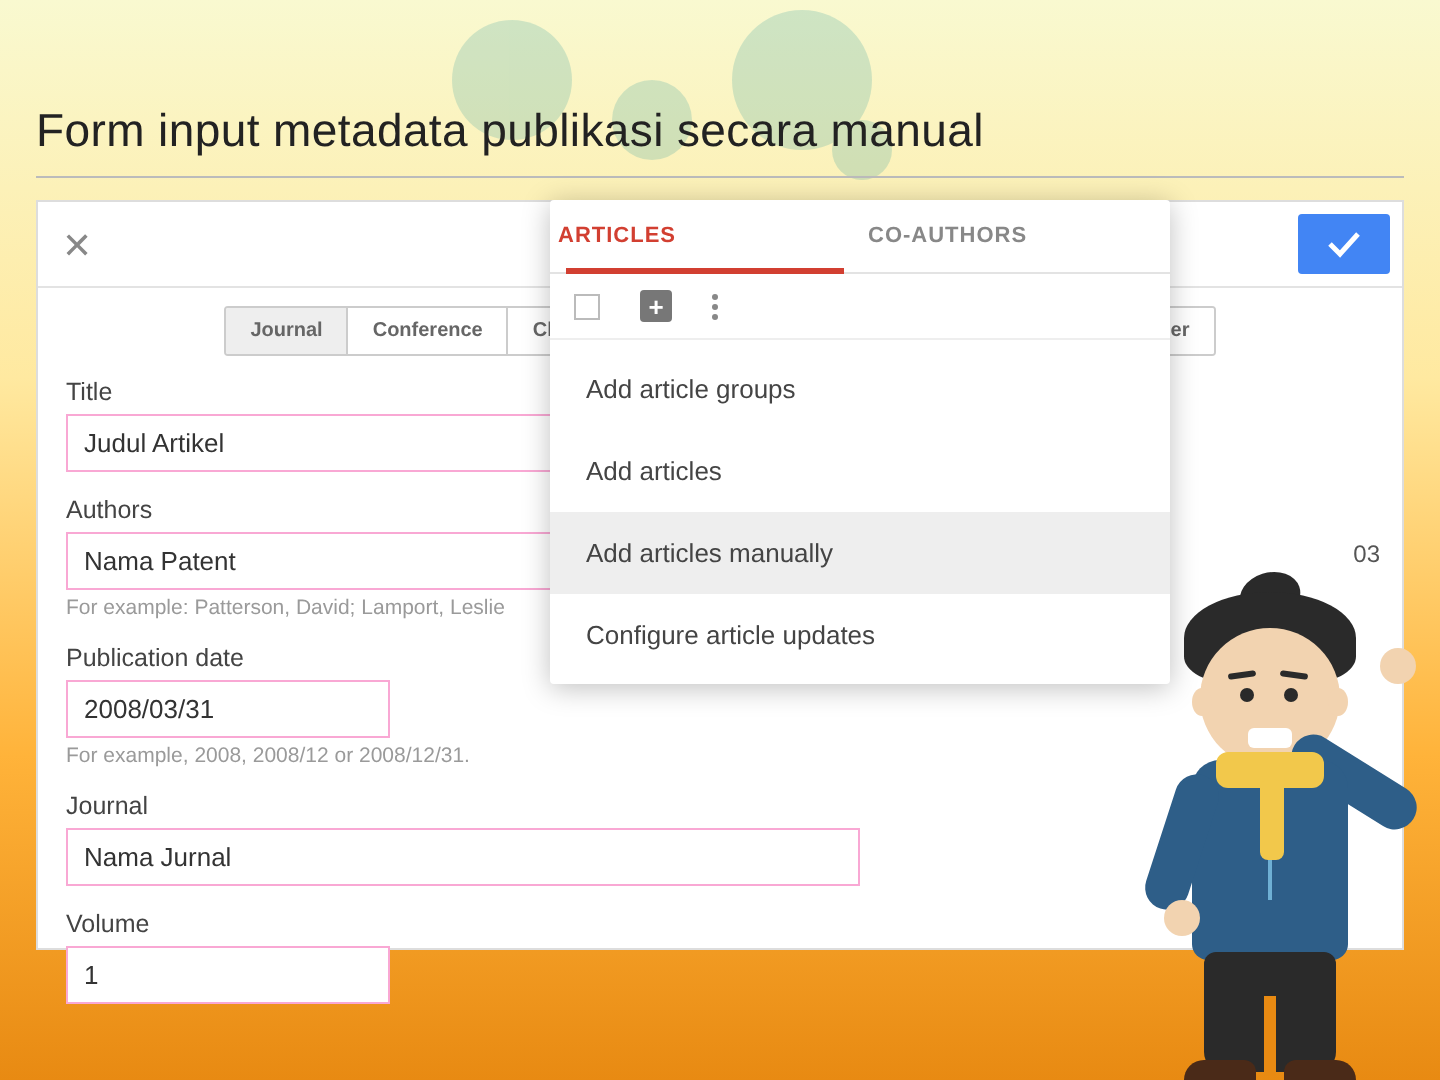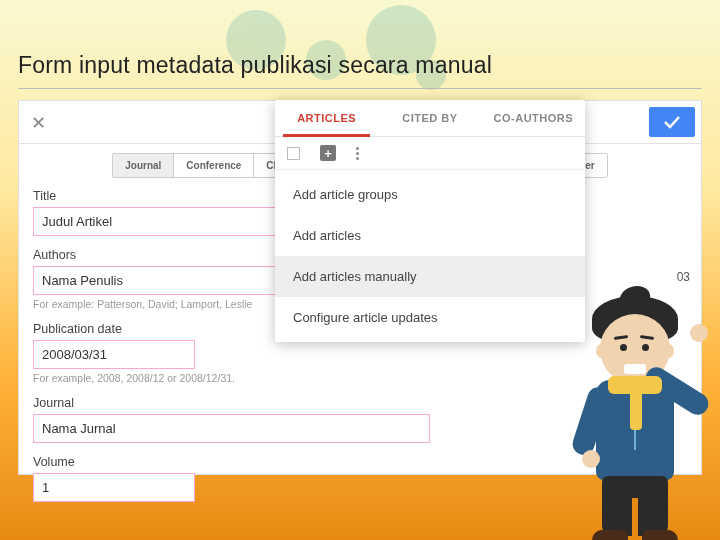--- a/index.html
+++ b/index.html
@@ -21,21 +21,21 @@
   .pubtypes .cell.sel{background:#eee}
   .form{position:absolute;top:88px;left:14px;right:14px;bottom:0;font-size:12px;color:#555}
   .fld{margin-bottom:12px}
   .lbl{font-size:12.5px;color:#444;margin-bottom:4px}
   .inp{border:1px solid #f9a8d4;background:#fff;padding:6px 8px;font-size:13px;color:#333;width:58%}
   .hint{font-size:10.5px;color:#9a9a9a;margin-top:3px}
   .inp.short{width:22%}
   
   .overlay{position:absolute;top:100px;left:275px;width:310px;background:#fff;box-shadow:0 2px 14px rgba(0,0,0,.25);border-radius:2px;z-index:5}
   .tabs{display:flex;border-bottom:1px solid #e3e3e3}
-  .tab{flex:1;text-align:center;font-size:11px;font-weight:700;letter-spacing:.5px;color:#888;padding:12px 4px;position:relative}
+  .tab{flex:1;font-size:11px;font-weight:700;letter-spacing:.5px;color:#888;padding:12px 4px;position:relative}
   .tab.active{color:#d23f31}
   .tab.active:after{content:"";position:absolute;left:8px;right:8px;bottom:-1px;height:3px;background:#d23f31}
   .toolstrip{display:flex;align-items:center;padding:8px 12px;gap:20px;border-bottom:1px solid #eee}
   .chk{width:11px;height:11px;border:1.5px solid #bbb}
   .plus{width:16px;height:16px;background:#777;color:#fff;font-size:13px;display:flex;align-items:center;justify-content:center;border-radius:2px;font-weight:700}
   .kebab{display:flex;flex-direction:column;gap:2px}
   .kebab span{width:3px;height:3px;border-radius:50%;background:#888}
   .menu{padding:4px 0}
   .mitem{font-size:13px;color:#444;padding:13px 18px}
   .mitem.hl{background:#eee}
@@ -104,21 +104,21 @@
           </div>
       </div>
 
       <div class="form">
         <div class="fld">
           <div class="lbl">Title</div>
           <div class="inp">Judul Artikel</div>
         </div>
         <div class="fld">
           <div class="lbl">Authors</div>
-          <div class="inp">Nama Penulis</div>
+          <div class="inp">Nama Patent</div>
           <div class="hint">For example: Patterson, David; Lamport, Leslie</div>
         </div>
         <div class="fld">
           <div class="lbl">Publication date</div>
           <div class="inp short">2008/03/31</div>
           <div class="hint">For example, 2008, 2008/12 or 2008/12/31.</div>
         </div>
         <div class="fld">
           <div class="lbl">Journal</div>
           <div class="inp">Nama Jurnal</div>
@@ -130,21 +130,20 @@
       </div>
     </div>
   </div>
 
   <div class="snip">03</div>
   <div class="rowchk"></div>
 
   <div class="overlay">
     <div class="tabs" id="ov-tabs">
         <div class="tab active">ARTICLES</div>
-        <div class="tab">CITED BY</div>
         <div class="tab">CO-AUTHORS</div>
       </div>
     <div class="toolstrip">
       <div class="chk"></div>
       <div class="plus">+</div>
       <div class="kebab">
           <span></span>
           <span></span>
           <span></span>
         </div>

